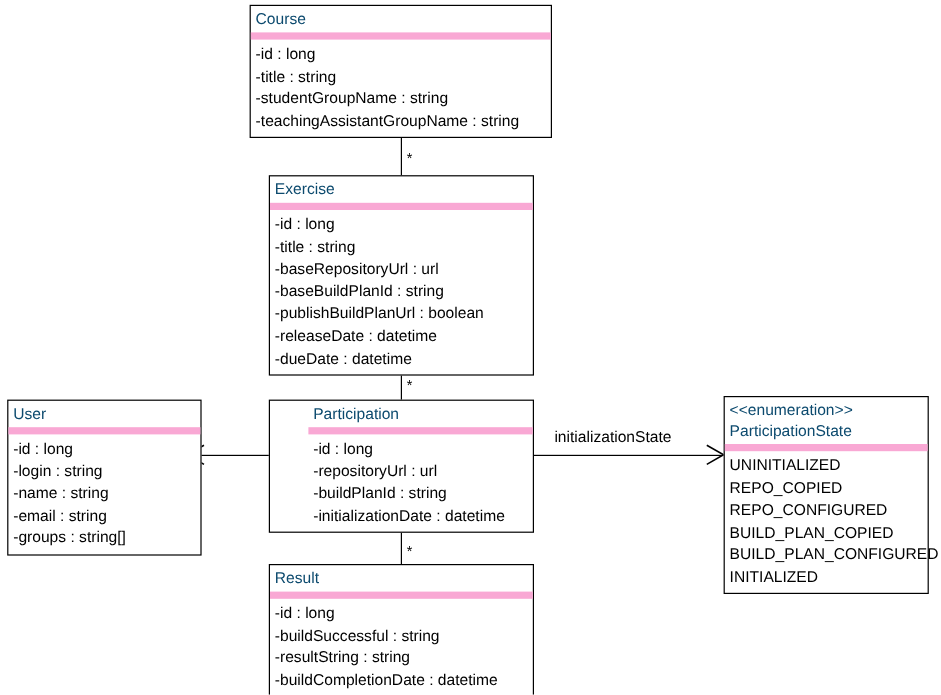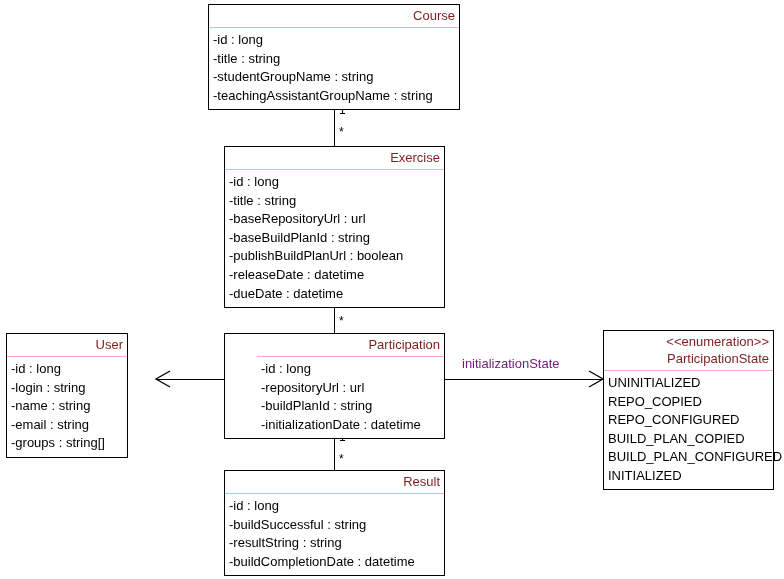--- a/index.html
+++ b/index.html
@@ -22,25 +22,25 @@
   
   .uml-class {
     position: absolute;
     box-sizing: border-box;
     border: 1px solid #000000;
     background: #ffffff;
     z-index: 3;
   }
   .uml-header {
     box-sizing: border-box;
-    border-bottom: 1px solid #f9a8d4;
-    text-align: right;
+    border-bottom: 6px solid #f9a8d4;
+    text-align: left;
     font-size: 13px;
     line-height: 17px;
-    color: #7f1d1d;
+    color: #0c4a6e;
     padding: 2px 4px 3px 4px;
     white-space: nowrap;
   }
   .uml-header.two-line {
     padding: 2px 4px 3px 4px;
   }
   .uml-stereotype {
     display: block;
     font-size: 13px;
     line-height: 17px;
@@ -82,21 +82,21 @@
     font-size: 12px;
     line-height: 12px;
     color: #000000;
     z-index: 2;
     white-space: nowrap;
   }
   .edge-label {
     position: absolute;
     font-size: 13px;
     line-height: 15px;
-    color: #701a75;
+    color: #000000;
     background: #ffffff;
     z-index: 2;
     white-space: nowrap;
   }
   .arrowhead {
     position: absolute;
     z-index: 2;
     overflow: visible;
   }
 </style>
@@ -160,21 +160,21 @@
       <span class="uml-name">Participation</span>
     </div>
     <div class="uml-attrs">
       <div class="uml-attr">-id : long</div>
       <div class="uml-attr">-repositoryUrl : url</div>
       <div class="uml-attr">-buildPlanId : string</div>
       <div class="uml-attr">-initializationDate : datetime</div>
     </div>
   </div>
 
-  <div class="uml-class" style="left:6px; top:333px; width:122px;">
+  <div class="uml-class" style="left:6px; top:333px; width:162px;">
     <div class="uml-header">
       <span class="uml-name">User</span>
     </div>
     <div class="uml-attrs">
       <div class="uml-attr">-id : long</div>
       <div class="uml-attr">-login : string</div>
       <div class="uml-attr">-name : string</div>
       <div class="uml-attr">-email : string</div>
       <div class="uml-attr">-groups : string[]</div>
     </div>

